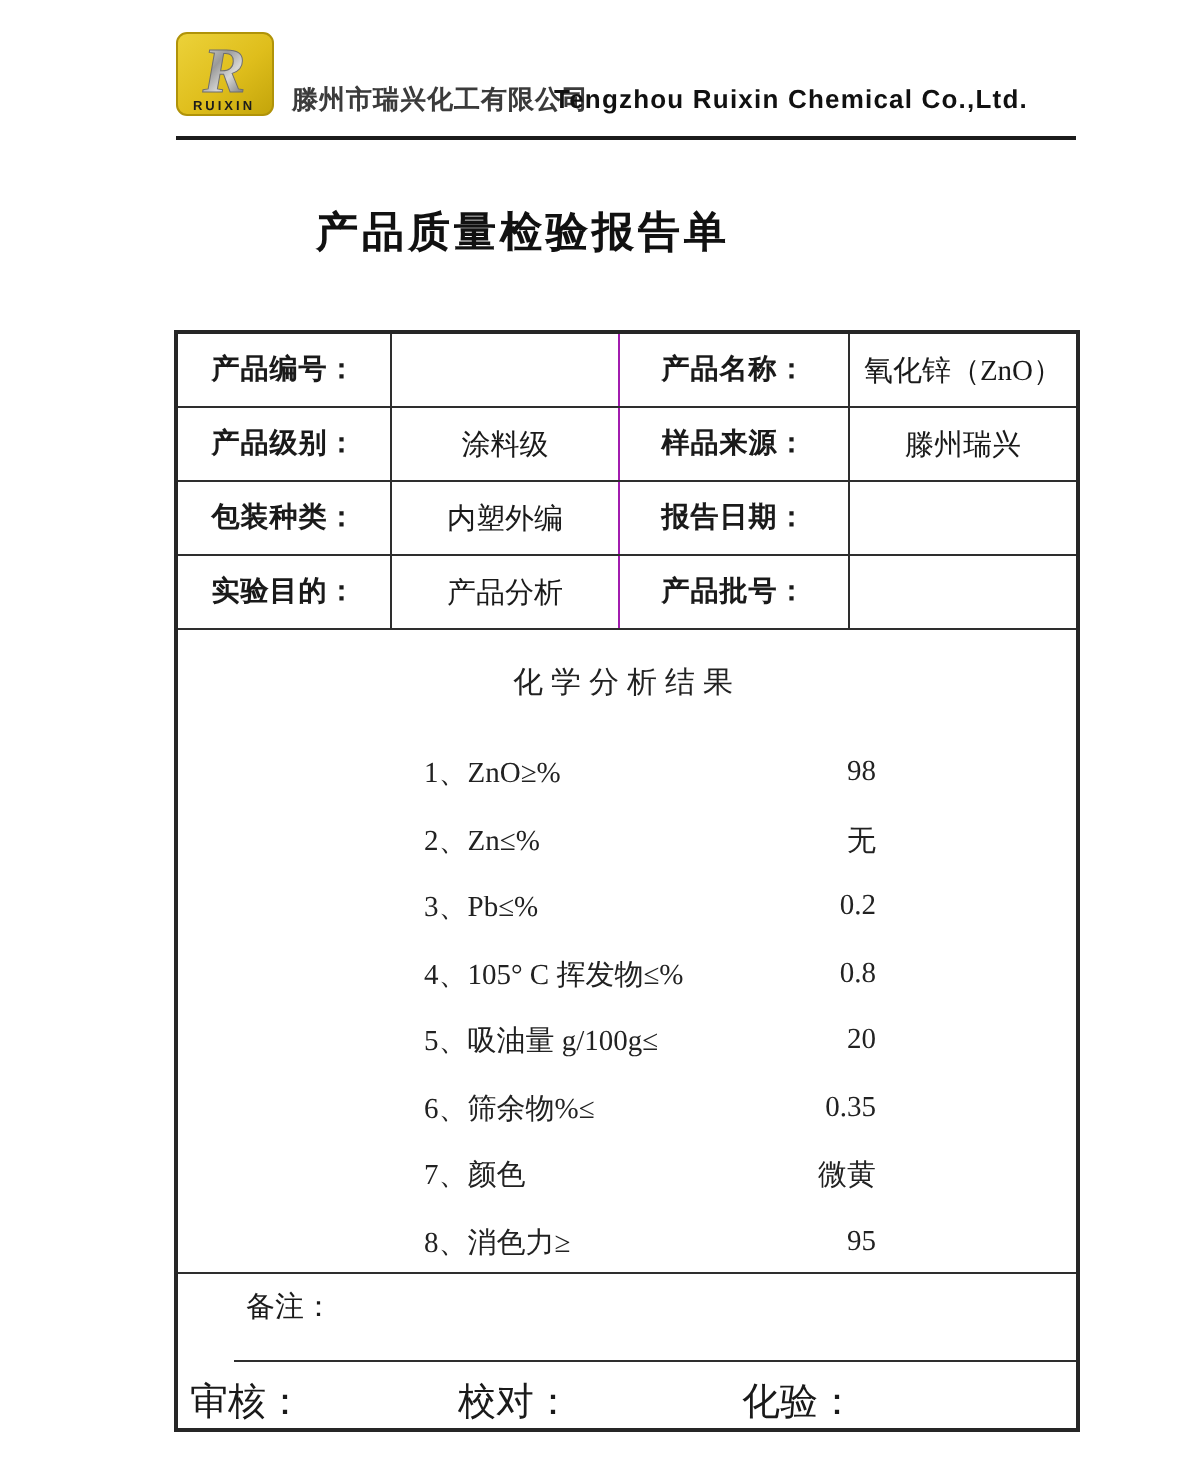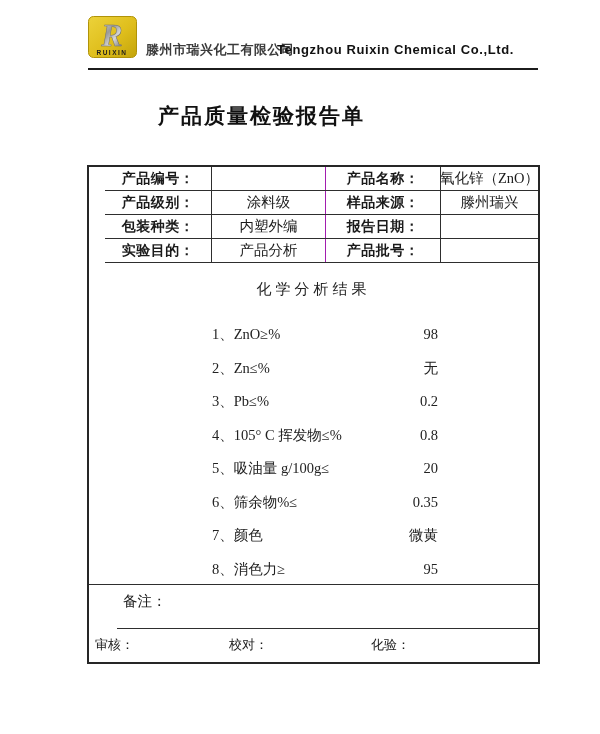--- a/index.html
+++ b/index.html
@@ -46,23 +46,22 @@
   .report-table {
     position: absolute; left: 87px; top: 165px;
     width: 453px;
     border: 2px solid #262626;
     background: #fff;
     font-size: 14px;
   }
   .info-row {
     display: grid;
     grid-template-columns: 107px 114px 115px 1fr;
-    height: 24px;
+    height: 37px;
     border-bottom: 1px solid #2e2e2e;
-    margin-left: 16px;
   }
   .cell {
     display: flex; align-items: center; justify-content: center;
     white-space: nowrap; overflow: hidden;
   }
   .cell.lbl {
     font-weight: bold; font-size: 14px; letter-spacing: 0.5px;
     border-right: 1px solid #2e2e2e;
   }
   .cell.val {
@@ -100,21 +99,21 @@
     border-bottom: 1px solid #2e2e2e;
     font-family: "Liberation Serif", serif;
     font-size: 14.5px;
     padding: 7px 0 0 6px;
     margin-left: 28px;
   }
   .sign-row {
     height: 33px;
     position: relative;
     font-family: Liberation Serif, serif;
-    font-size: 13px;
+    font-size: 19px;
   }
   .sign-row .sign { position: absolute; top: 7px; white-space: nowrap; }
   .sign-0 { left: 6px; }
   .sign-1 { left: 140px; }
   .sign-2 { left: 282px; }
 </style>
 </head>
 <body>
 
 <div class="page">

